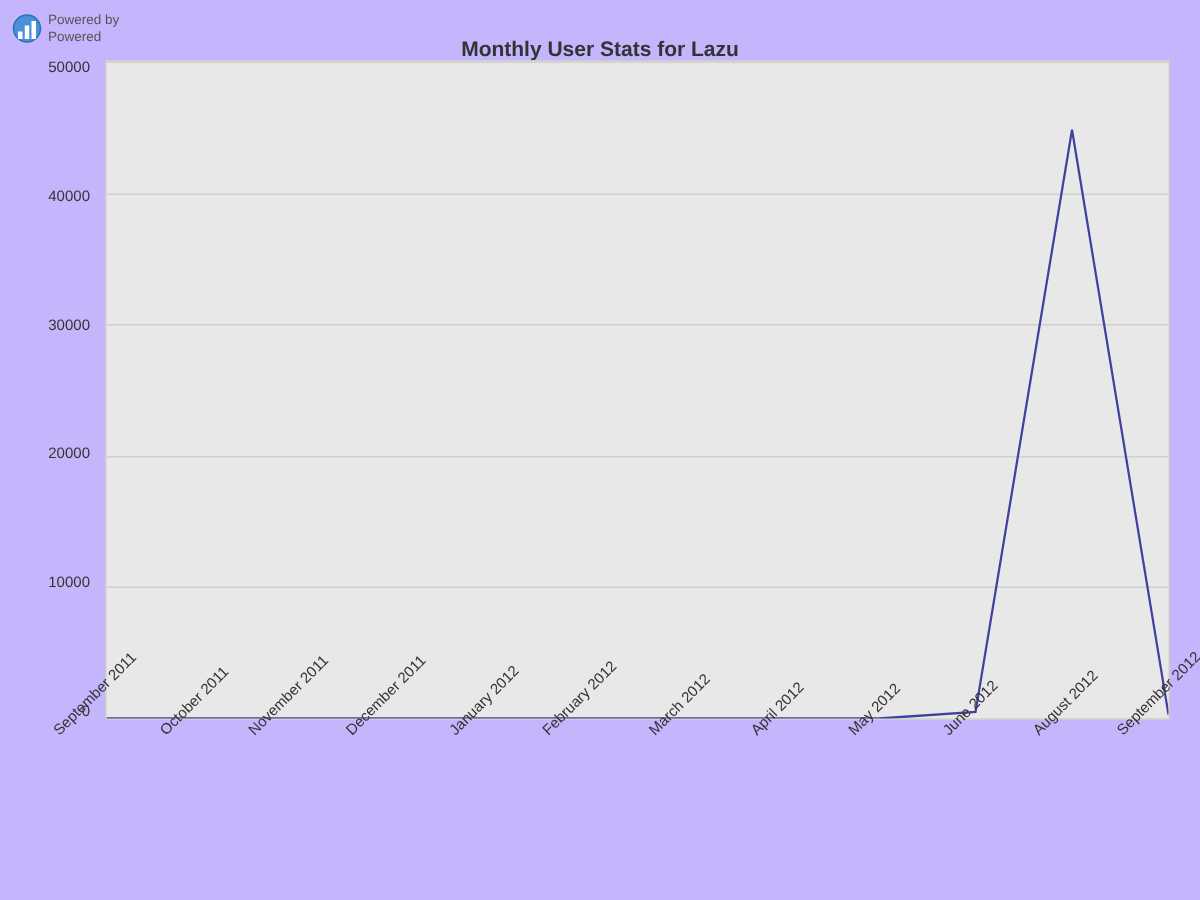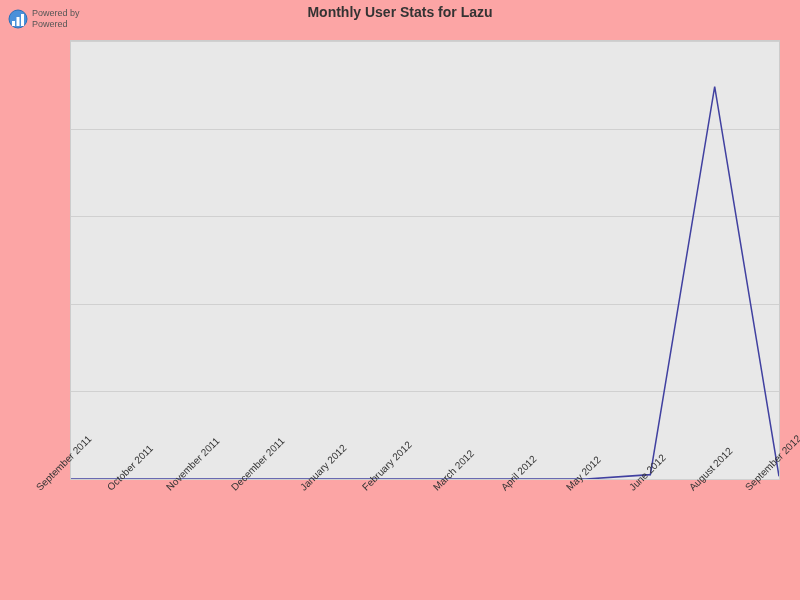--- a/index.html
+++ b/index.html
@@ -6,29 +6,29 @@
     body {
       width: 800px;
       height: 600px;
       background: #f0f0f0;
       font-family: Arial, sans-serif;
       overflow: hidden;
     }
     .chart-container {
       width: 800px;
       height: 600px;
-      background: #fca5a5;
+      background: #c4b5fd;
       position: relative;
     }
     .chart-title {
       text-align: center;
       font-size: 14px;
       font-weight: bold;
       color: #333;
-      padding-top: 4px;
+      padding-top: 24px;
       padding-bottom: 5px;
     }
     .libchart-logo {
       position: absolute;
       top: 8px;
       left: 8px;
       display: flex;
       align-items: center;
       gap: 4px;
     }
@@ -112,20 +112,28 @@
       <rect x="13" y="5" width="3" height="12" fill="white"></rect>
     </svg>
     <div class="logo-text">
       <div>Powered by</div>
       <div>Powered</div>
     </div>
   </div>
 
   <div class="chart-title">Monthly User Stats for Lazu</div>
 
+  <div class="y-axis-labels">
+    <span class="y-label">50000</span>
+    <span class="y-label">40000</span>
+    <span class="y-label">30000</span>
+    <span class="y-label">20000</span>
+    <span class="y-label">10000</span>
+    <span class="y-label">0</span>
+  </div>
 
   <div class="chart-area">
 
     <div class="grid-line-h" style="top: 0%;"></div>
     <div class="grid-line-h" style="top: 20%;"></div>
     <div class="grid-line-h" style="top: 40%;"></div>
     <div class="grid-line-h" style="top: 60%;"></div>
     <div class="grid-line-h" style="top: 80%;"></div>
     <div class="grid-line-h" style="top: 100%;"></div>
 

